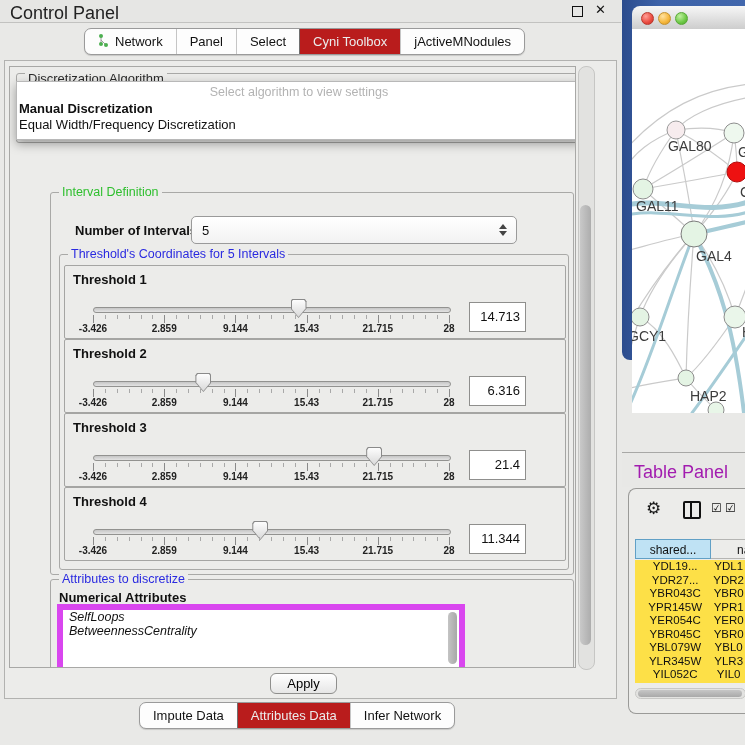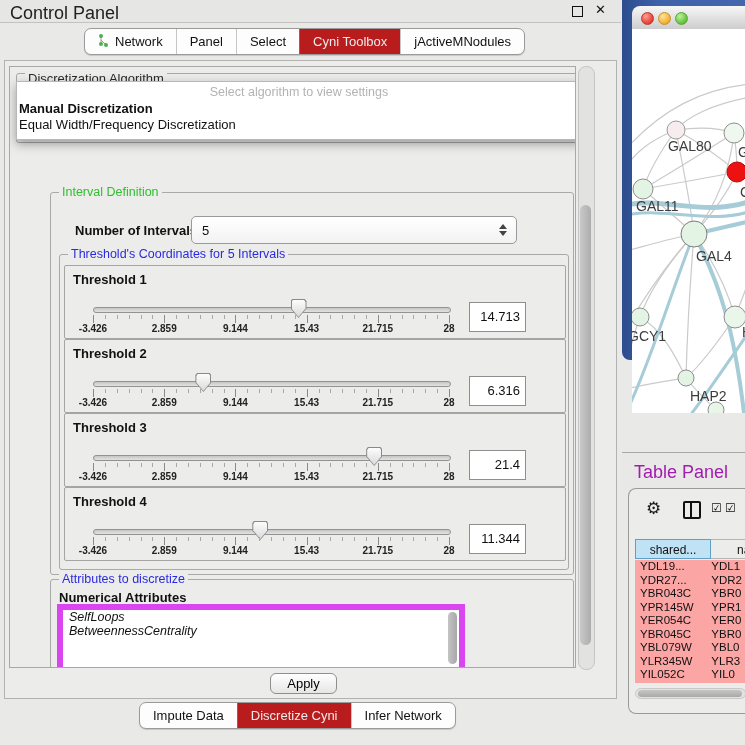--- a/index.html
+++ b/index.html
@@ -95,21 +95,21 @@
   .table-card{position:absolute;left:6px;top:488px;width:117px;height:224px;background:#ececea;
               border:1px solid #9a9a98;border-radius:8px 0 0 8px;border-right:none;overflow:hidden;}
   .gear{position:absolute;left:17px;top:9px;font-size:17px;color:#1b1b1b;}
   .splitcols{position:absolute;left:54px;top:12px;width:14px;height:14px;border:2px solid #111;border-radius:2px;}
   .splitcols:before{content:"";position:absolute;left:5px;top:0;width:2px;height:14px;background:#111;}
   .cbx{position:absolute;top:12px;font-size:12px;color:#111;}
   .thead{position:absolute;left:6px;top:50px;height:20px;display:flex;}
   .thc{font-size:12px;line-height:20px;box-sizing:border-box;}
   .thc.c1{width:76px;background:#bfe2f4;border:1px solid #61a0c6;text-align:center;}
   .thc.c2{width:40px;background:#ececea;border:1px solid #b5b5b3;border-left:none;padding-left:26px;}
-  .trows{position:absolute;left:6px;top:71px;width:111px;height:123px;background:#fca5a5;overflow:hidden;}
+  .trows{position:absolute;left:6px;top:71px;width:111px;height:123px;background:#fde047;overflow:hidden;text-align:center;}
   .trow{display:flex;height:13.5px;font-size:11.5px;line-height:13.5px;}
   .trow .c1{width:76px;padding-left:5px;box-sizing:border-box;}
   .trow .c2{width:35px;padding-left:1px;}
   .hscroll{position:absolute;left:6px;top:199px;width:111px;height:11px;background:#e3e3e1;
            border:1px solid #c8c8c6;border-radius:6px;box-sizing:border-box;}
   .hthumb{position:absolute;left:2px;top:1px;width:104px;height:7px;border-radius:4px;
            background:linear-gradient(#c6c6c6,#a9a9a9);}
   svg text{font-family:"Liberation Sans","DejaVu Sans",sans-serif;}
 </style>
 </head>
@@ -378,21 +378,21 @@
       </div>
 
       <button class="apply">Apply</button>
     </div>
 
     <div id="bottom-tabs" class="segmented">
         <div class="seg">
           <span>Impute Data</span>
         </div>
         <div class="seg sel">
-          <span>Discretize Cyni</span>
+          <span>Attributes Data</span>
         </div>
         <div class="seg">
           <span>Infer Network</span>
         </div>
       </div>
   </div>
 
   <div id="right">
     <div class="netwin">
       <div class="net-titlebar">

